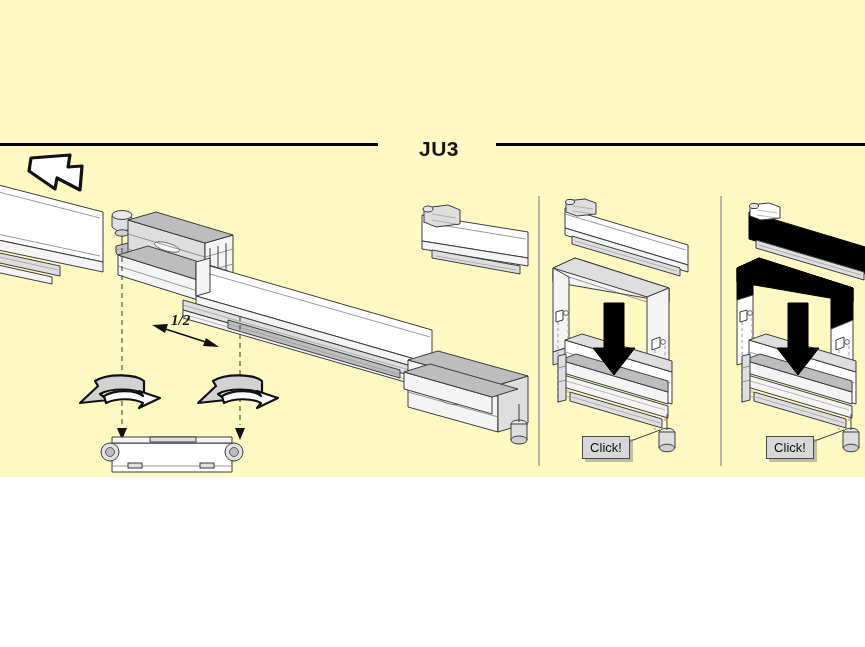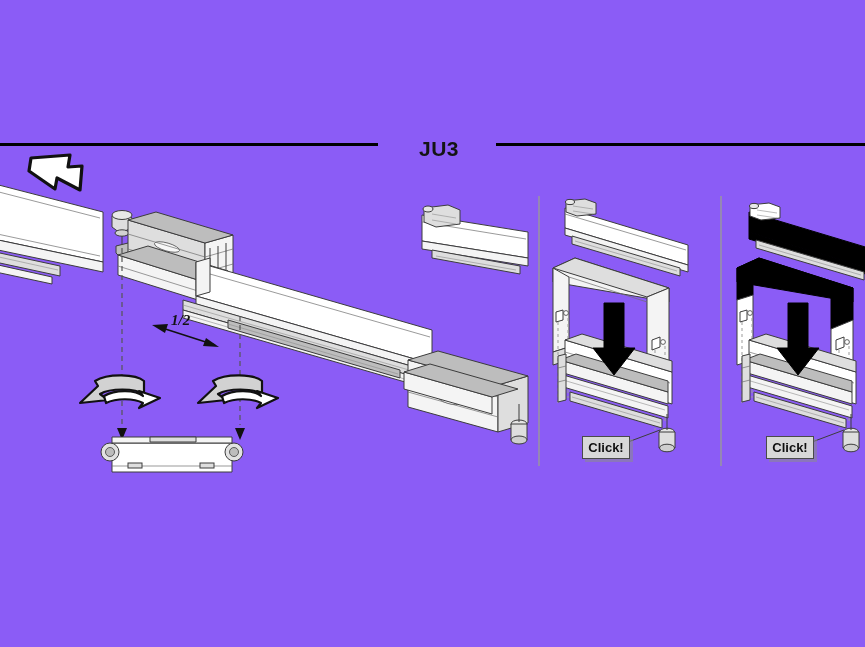--- a/index.html
+++ b/index.html
@@ -6,22 +6,22 @@
     margin: 0;
     padding: 0;
     background: #ffffff;
   }
   body {
     font-family: "Liberation Sans", sans-serif;
   }
   #canvas {
     position: relative;
     width: 865px;
-    height: 647px;
-    background: #8b5cf6;
+    height: 477px;
+    background: #fef9c3;
     overflow: hidden;
   }
   #art {
     position: absolute;
     left: 0;
     top: 0;
   }
   .hdr-title {
     position: absolute;
     left: 389px;
@@ -34,21 +34,21 @@
     letter-spacing: 0.5px;
     font-family: "Liberation Sans", sans-serif;
   }
   .click-box {
     position: absolute;
     box-sizing: border-box;
     background: #d8d8d8;
     border: 1px solid #4a4a4a;
     box-shadow: 3px 3px 0 rgba(140,140,140,0.55);
     font-size: 13px;
-    font-weight: bold;
+    font-weight: normal;
     color: #101010;
     text-align: center;
     line-height: 21px;
     font-family: "Liberation Sans", sans-serif;
   }
   #click-a { left: 582px; top: 436px; width: 48px; height: 23px; }
   #click-b { left: 766px; top: 436px; width: 48px; height: 23px; }
   .dim-label {
     position: absolute;
     font-family: "Liberation Serif", serif;

